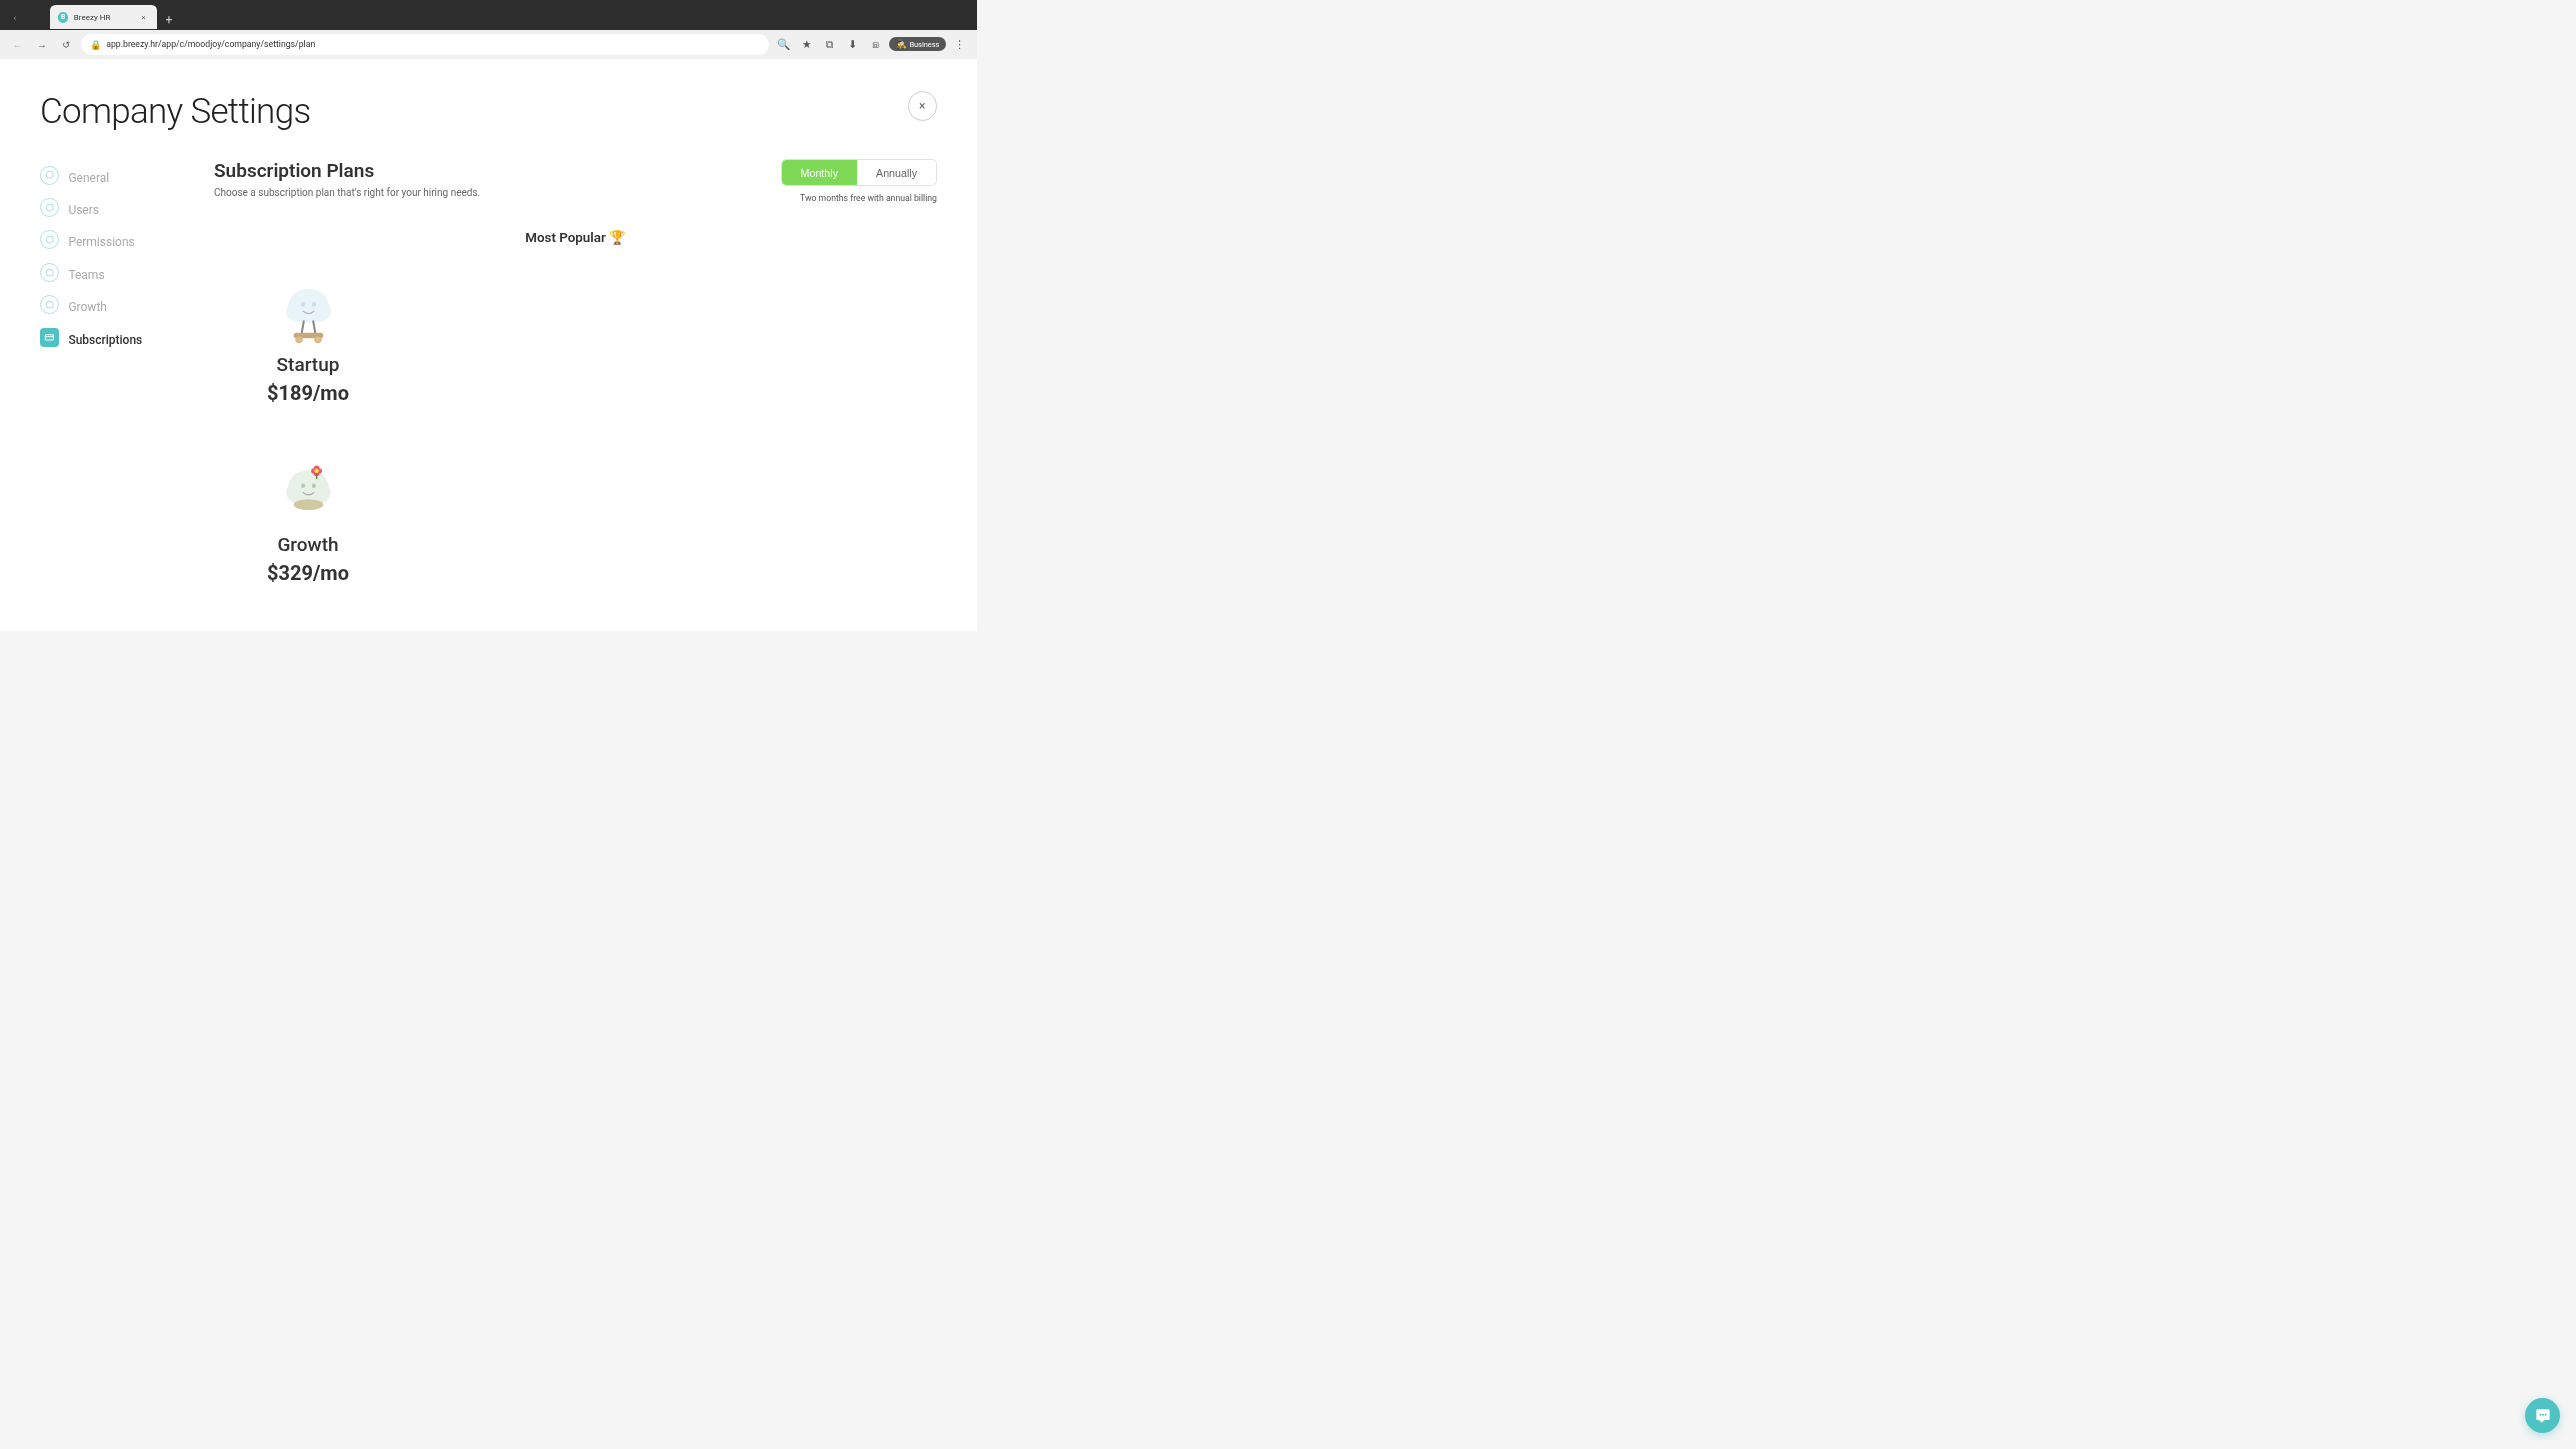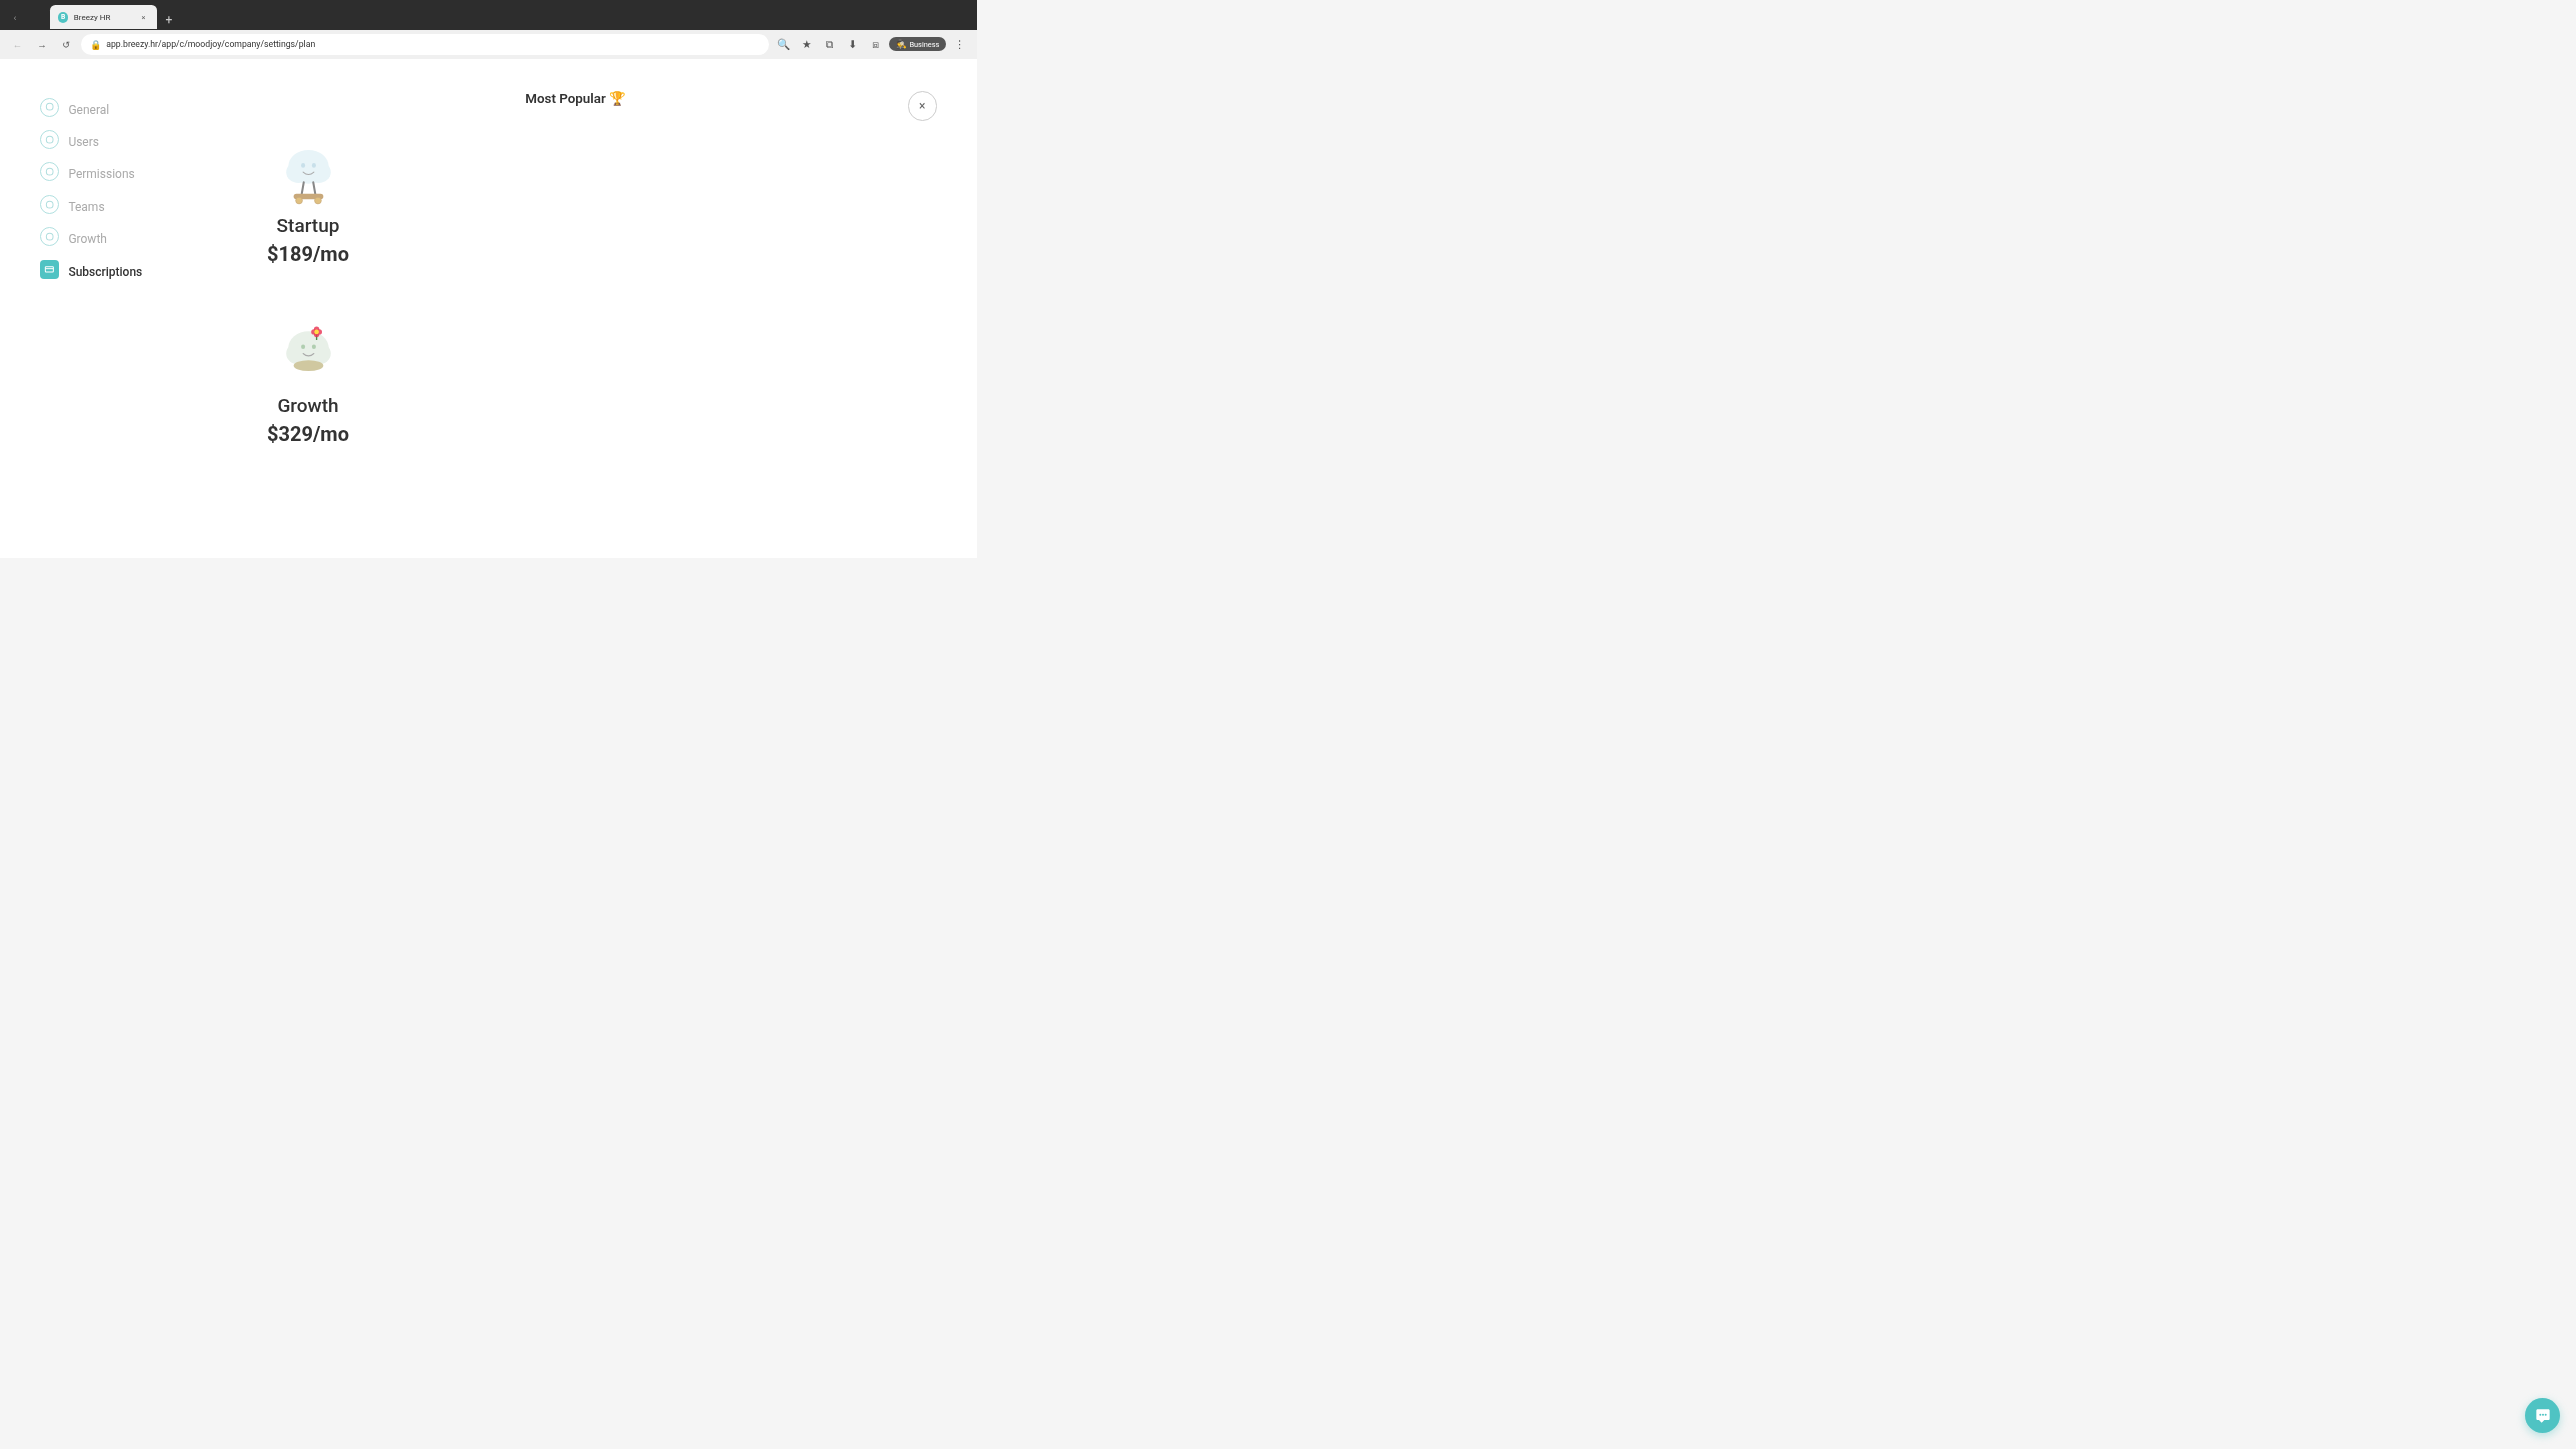--- a/index.html
+++ b/index.html
@@ -433,20 +433,23 @@
       <div class="incognito-badge">
         <span style="font-size:8.7px;">🕵</span>
         <span>Business</span>
       </div>
       <div class="toolbar-icon-btn">⋮</div>
     </div>
   </div>
 </div>
 
 <div class="page-content">
+  <div class="page-header">
+    <h1 class="page-title">Company Settings</h1>
+  </div>
 
   <div class="close-btn">×</div>
 
   <div class="main-layout">
 
     <div class="sidebar">
 
       <div class="sidebar-item">
         <div class="sidebar-icon">
           <svg width="9.4" height="9.4" viewBox="0 0 14 14" fill="none">
@@ -498,20 +501,34 @@
             <rect x="2" y="4" width="12" height="8" rx="1" stroke="white" stroke-width="1.5"></rect>
             <line x1="2" y1="7" x2="14" y2="7" stroke="white" stroke-width="1.5"></line>
           </svg>
         </div>
         <span class="sidebar-label" style="color:#333;font-weight:500;">Subscriptions</span>
       </div>
     </div>
 
     <div class="content-area">
 
+      <div class="subscription-header">
+        <div class="subscription-title-section">
+          <h2>Subscription Plans</h2>
+          <p>Choose a subscription plan that's right for your hiring needs.</p>
+        </div>
+
+        <div class="billing-toggle">
+          <div class="toggle-buttons">
+            <button class="toggle-btn active">Monthly</button>
+            <button class="toggle-btn">Annually</button>
+          </div>
+          <div class="annual-note">Two months free with annual billing</div>
+        </div>
+      </div>
 
       <div class="most-popular-label">Most Popular 🏆</div>
 
       <div class="plans-grid">
 
         <div class="plan-card">
 
           <svg class="illustration-svg" viewBox="0 0 120 120">
 
             <ellipse cx="60" cy="50" rx="30" ry="25" fill="#e8f4f8"></ellipse>

